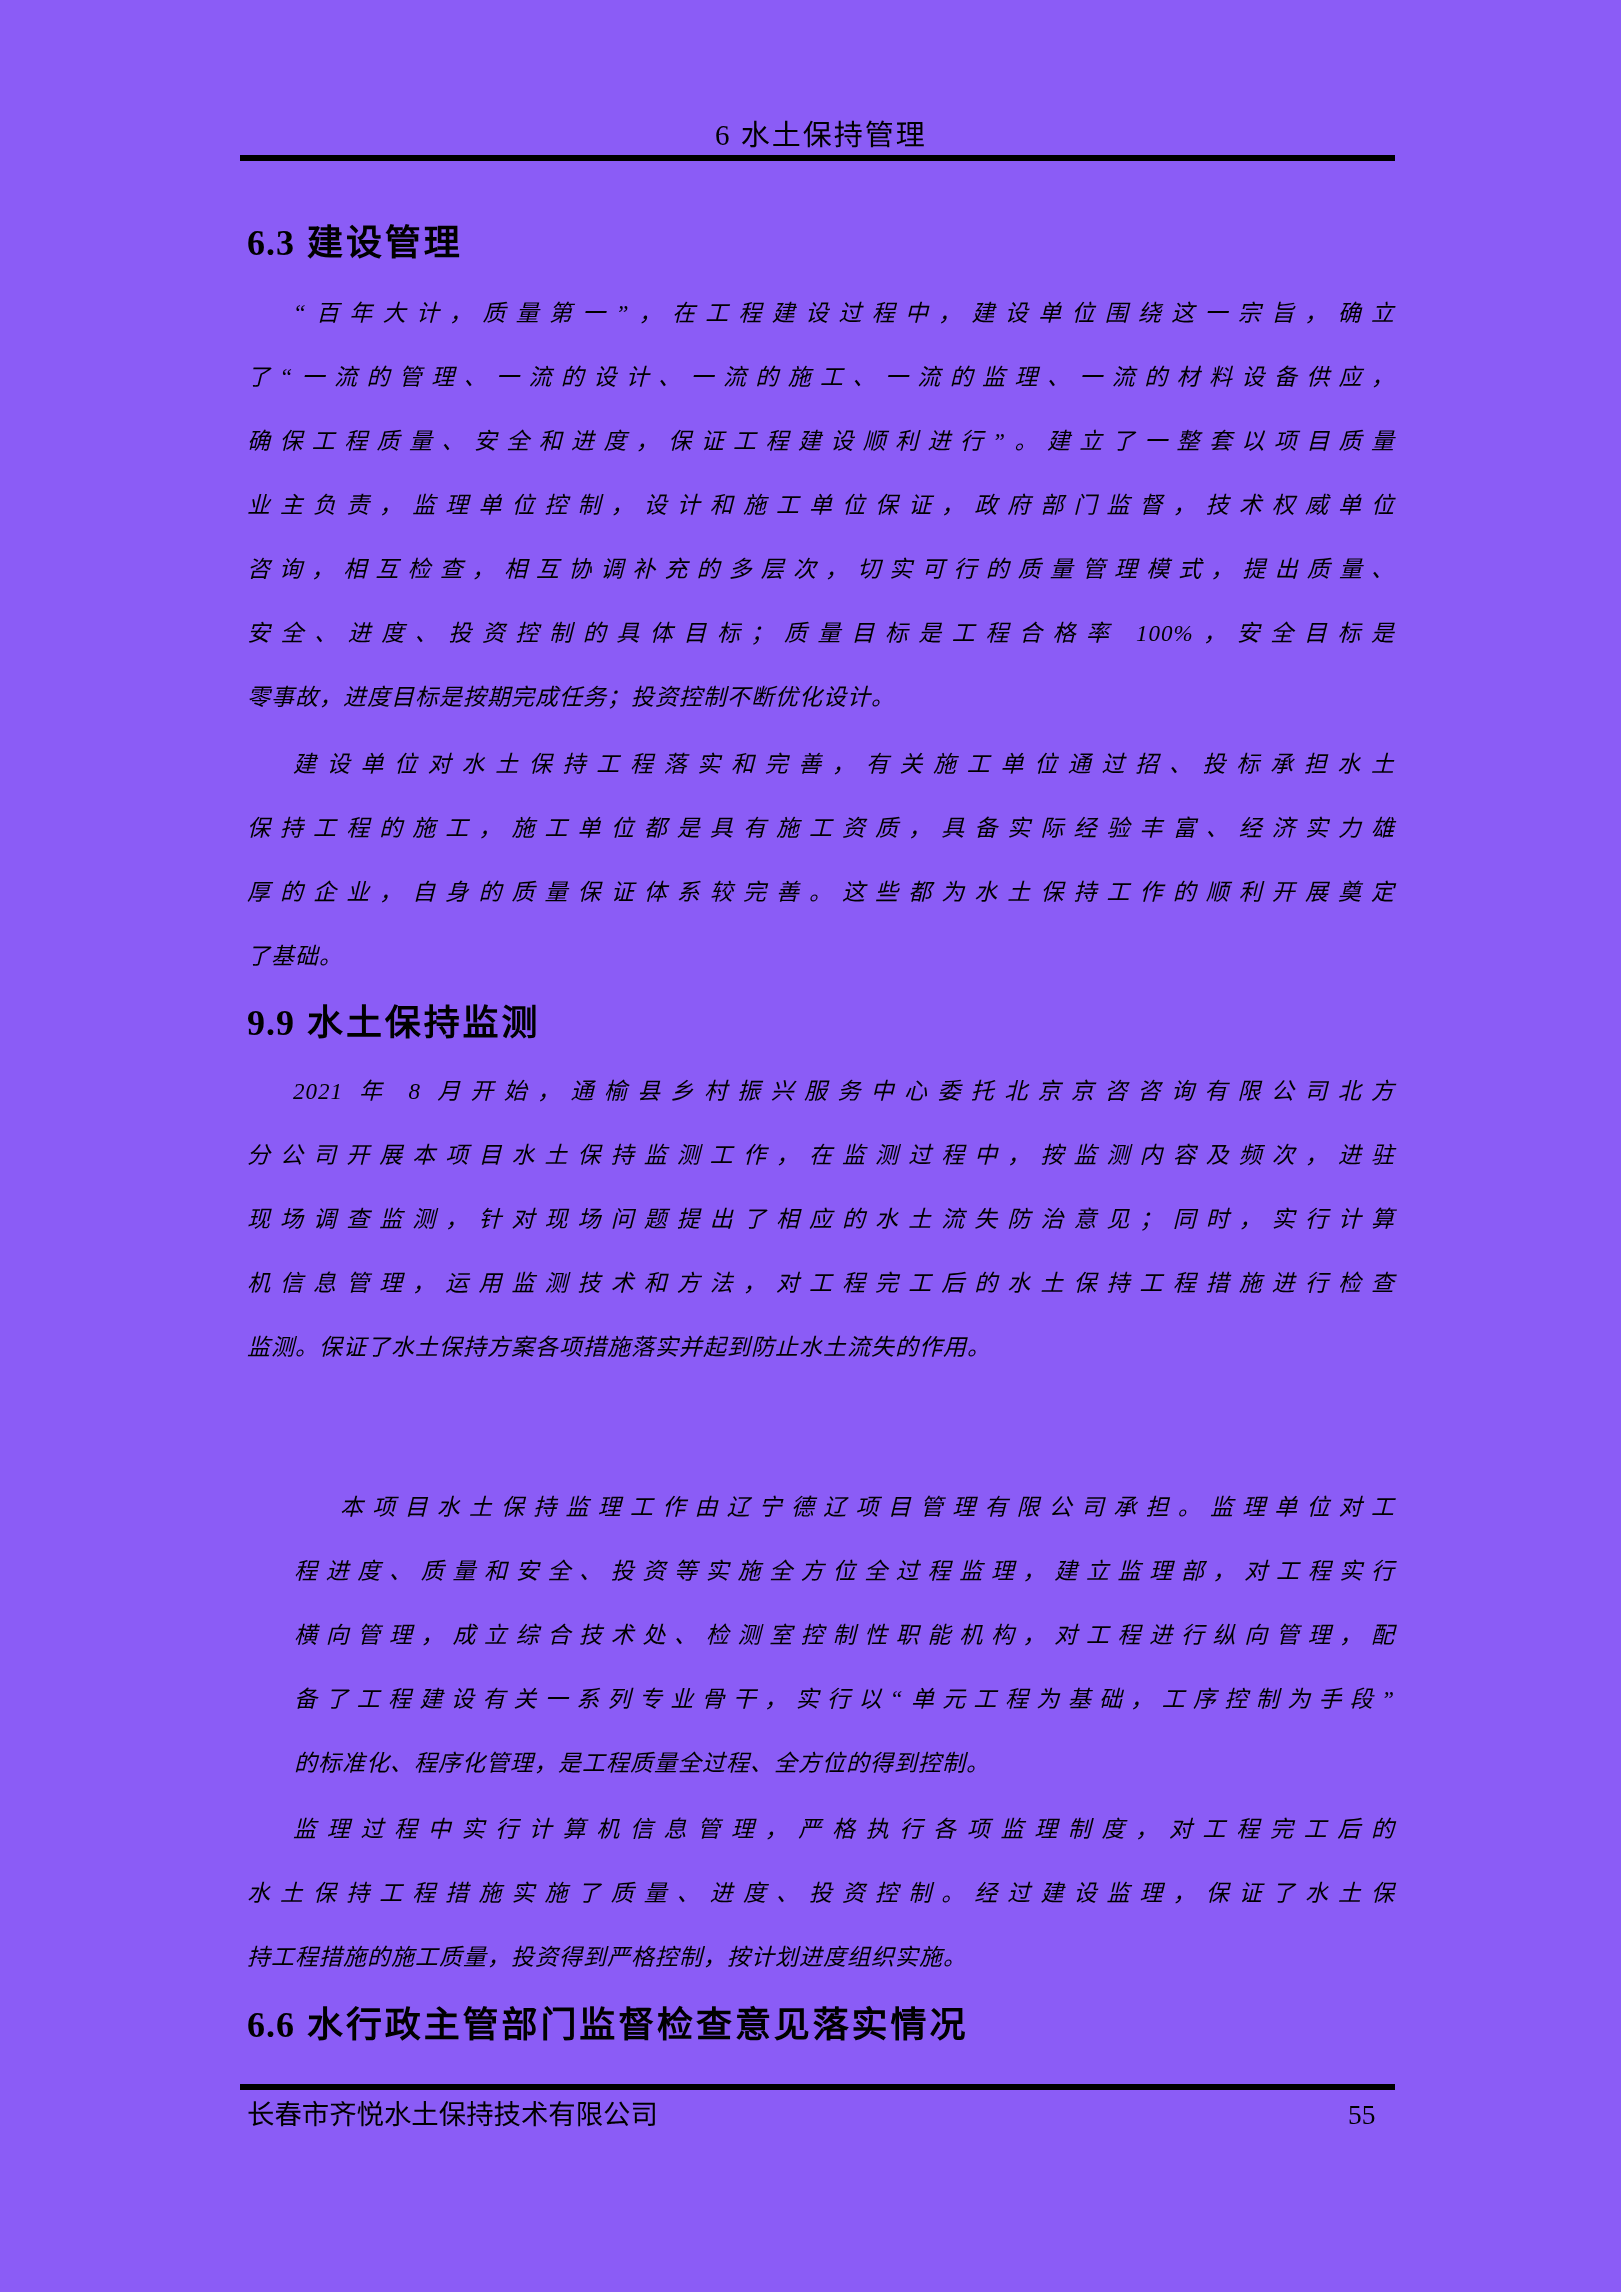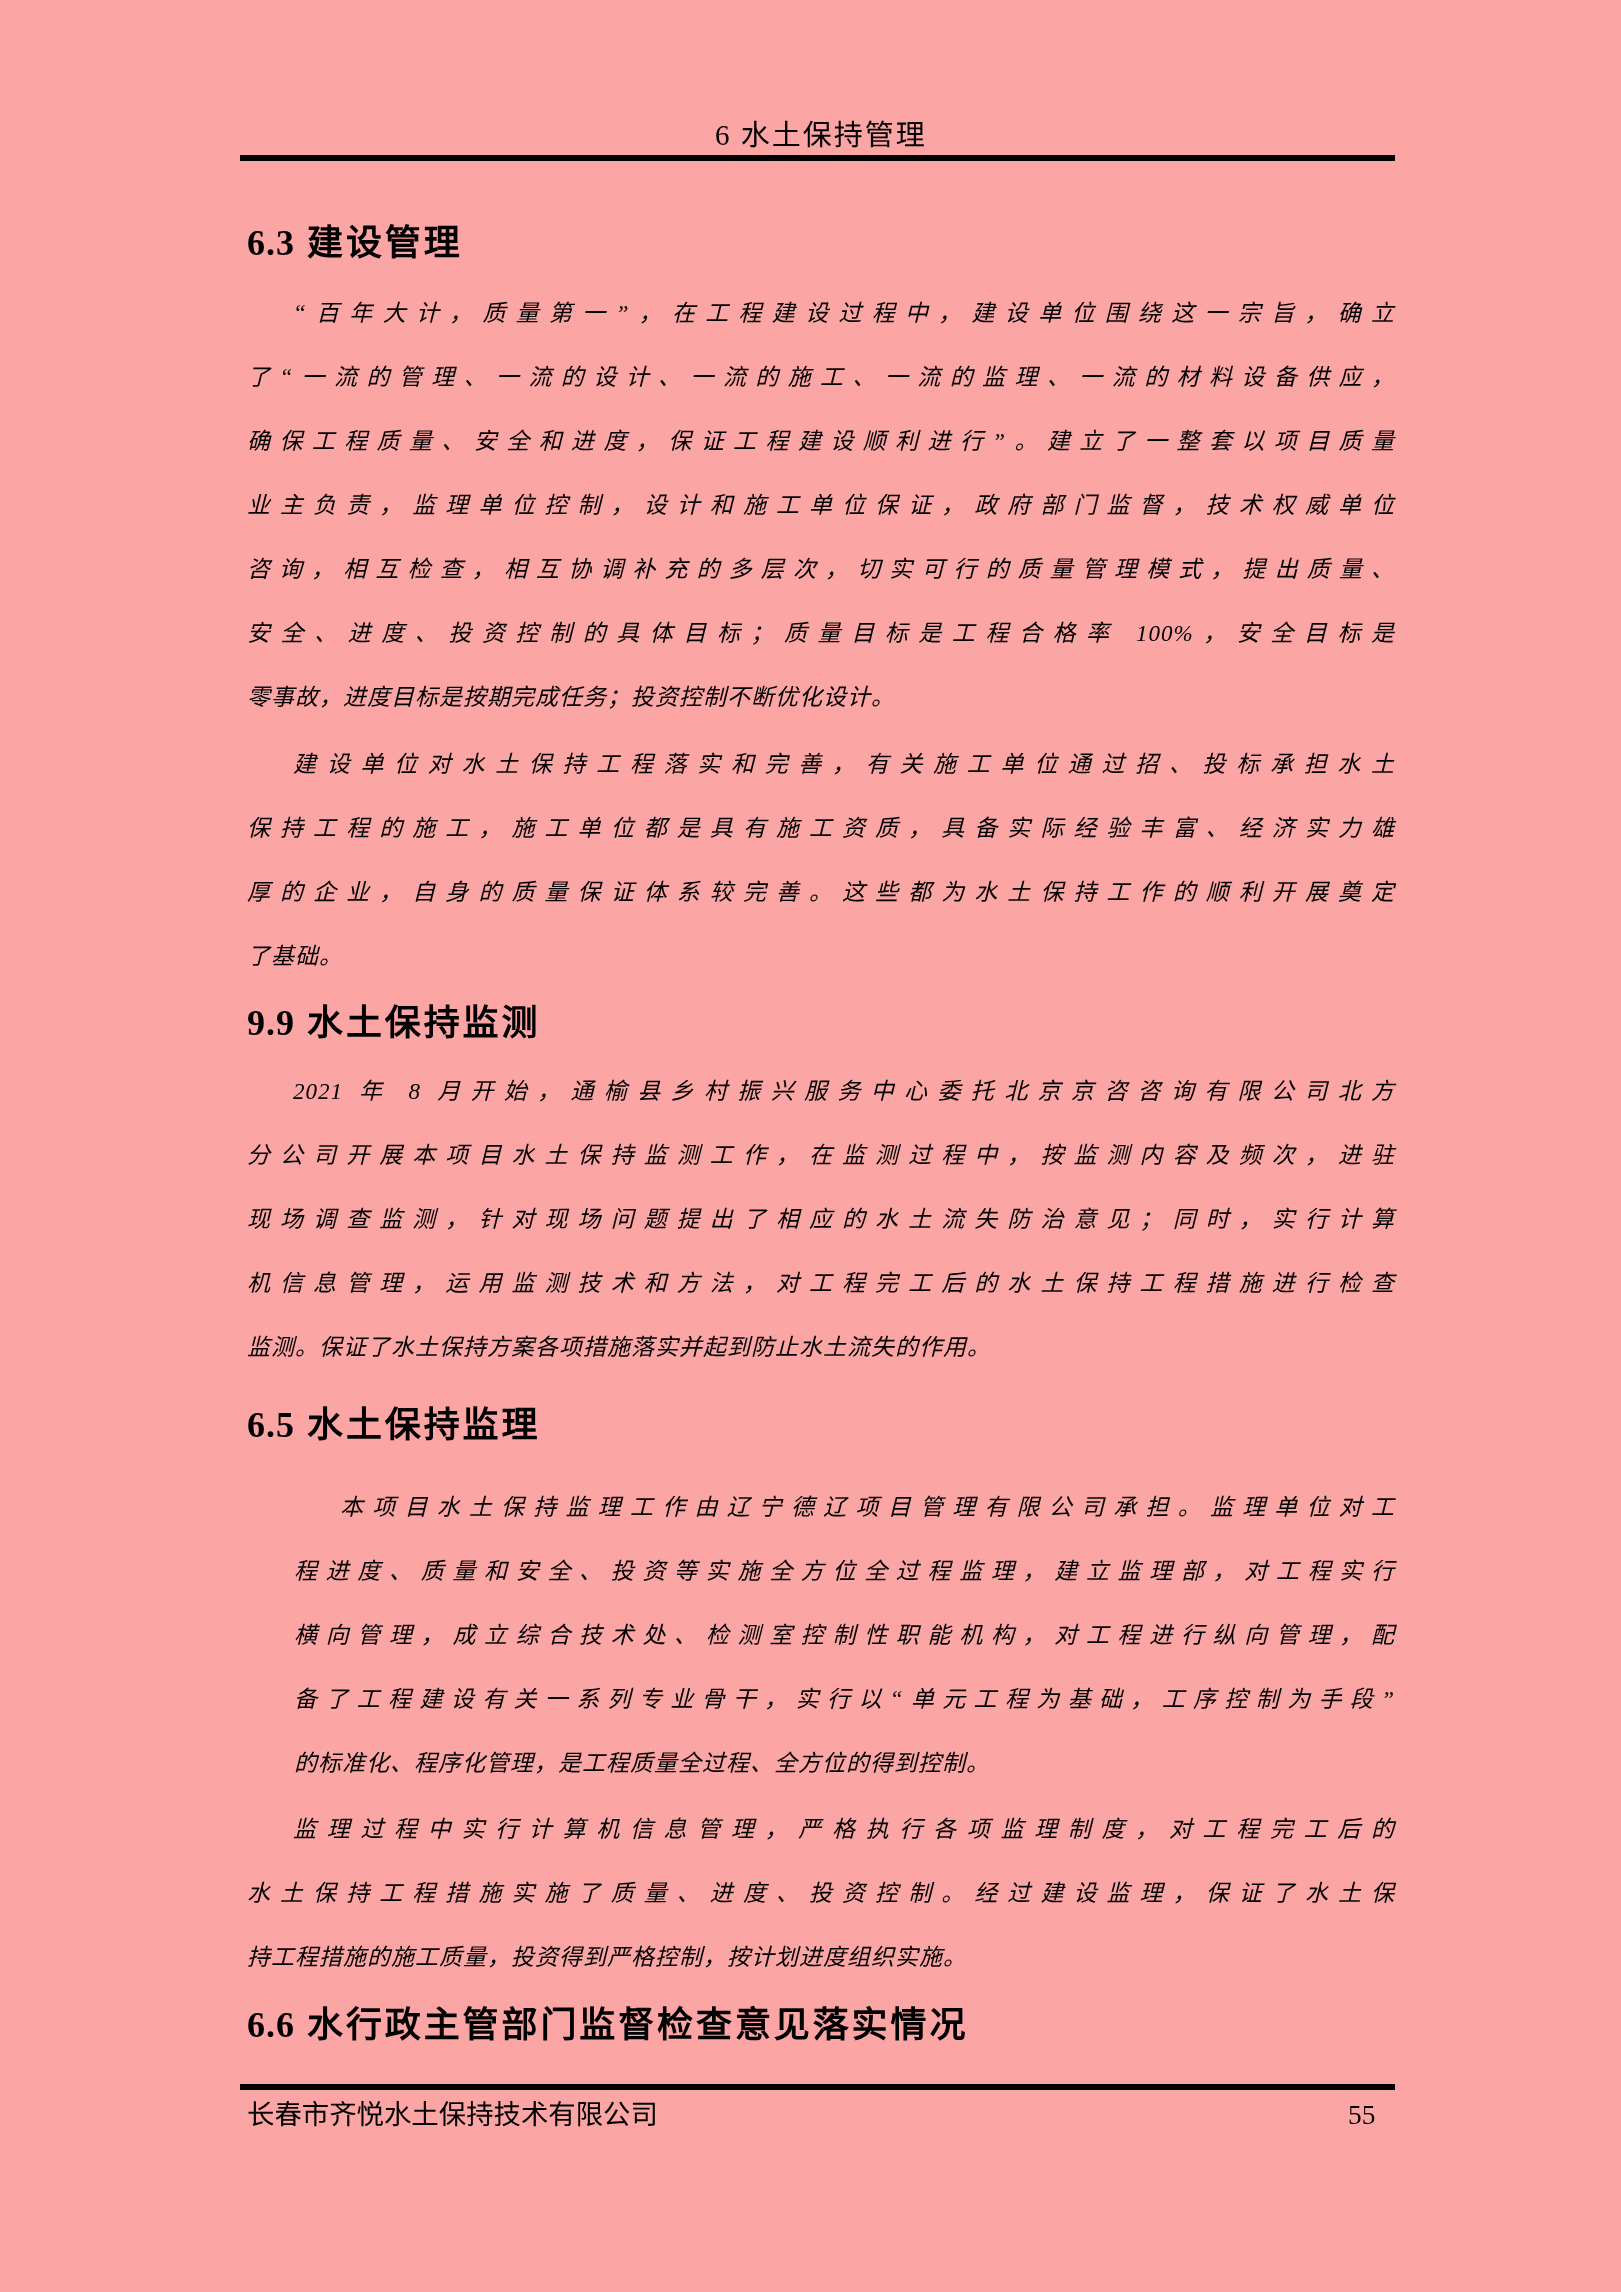--- a/index.html
+++ b/index.html
@@ -4,21 +4,21 @@
 <style>
   html, body {
     margin: 0;
     padding: 0;
     background: #ffffff;
   }
   .page {
     position: relative;
     width: 1621px;
     height: 2293px;
-    background: #fca5a5;
+    background: #8b5cf6;
     color: #000000;
     font-family: "Liberation Serif", "DejaVu Serif", serif;
     overflow: hidden;
   }
   
   .content {
     position: absolute;
     left: 247px;
     right: 226px;
     top: 0;
@@ -136,23 +136,20 @@
       <span class="sec-num">9.9</span><span class="sec-title">水土保持监测</span>
     </h2>
     <div class="para" id="p641">
         <div class="line first">2021 年 8 月开始，通榆县乡村振兴服务中心委托北京京咨咨询有限公司北方</div>
         <div class="line">分公司开展本项目水土保持监测工作，在监测过程中，按监测内容及频次，进驻</div>
         <div class="line">现场调查监测，针对现场问题提出了相应的水土流失防治意见；同时，实行计算</div>
         <div class="line">机信息管理，运用监测技术和方法，对工程完工后的水土保持工程措施进行检查</div>
         <div class="line last">监测。保证了水土保持方案各项措施落实并起到防止水土流失的作用。</div>
       </div>
 
-    <h2 class="sec" id="sec65">
-      <span class="sec-num">6.5</span><span class="sec-title">水土保持监理</span>
-    </h2>
     <div class="para" id="p651">
         <div class="line first">本项目水土保持监理工作由辽宁德辽项目管理有限公司承担。监理单位对工</div>
         <div class="line">程进度、质量和安全、投资等实施全方位全过程监理，建立监理部，对工程实行</div>
         <div class="line">横向管理，成立综合技术处、检测室控制性职能机构，对工程进行纵向管理，配</div>
         <div class="line">备了工程建设有关一系列专业骨干，实行以“单元工程为基础，工序控制为手段”</div>
         <div class="line last">的标准化、程序化管理，是工程质量全过程、全方位的得到控制。</div>
       </div>
     <div class="para" id="p652">
         <div class="line first">监理过程中实行计算机信息管理，严格执行各项监理制度，对工程完工后的</div>
         <div class="line">水土保持工程措施实施了质量、进度、投资控制。经过建设监理，保证了水土保</div>

